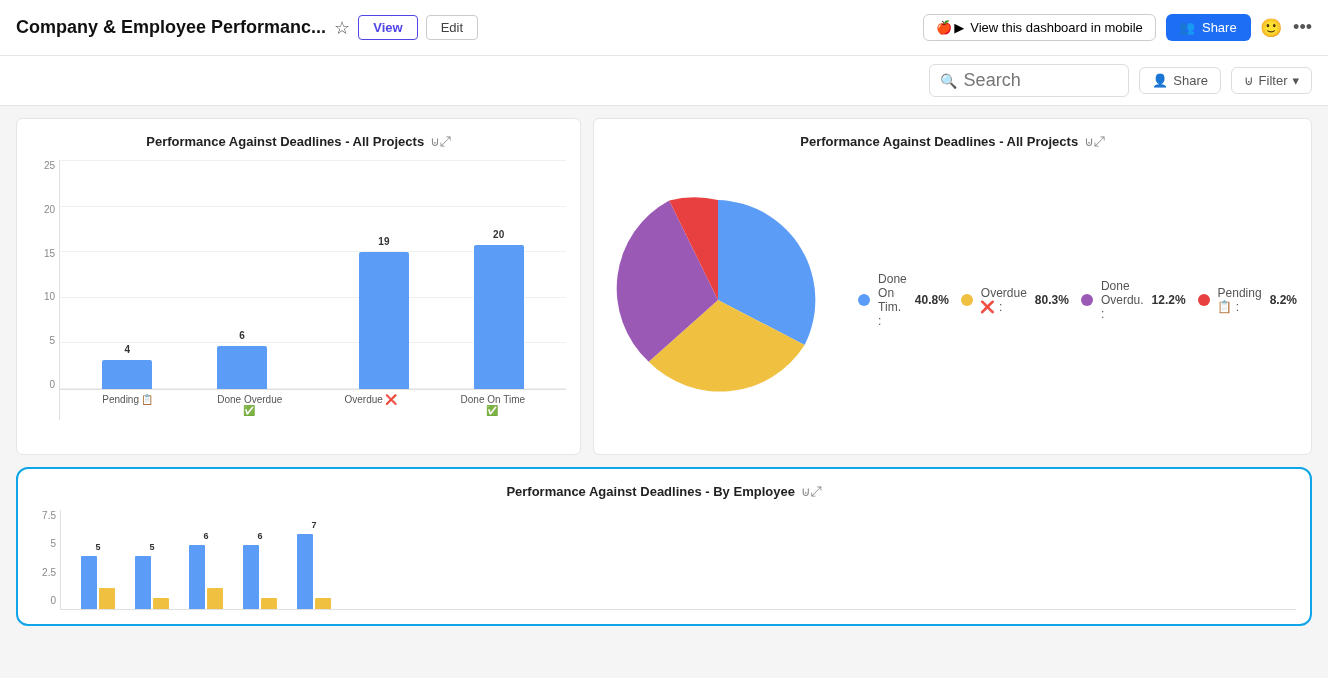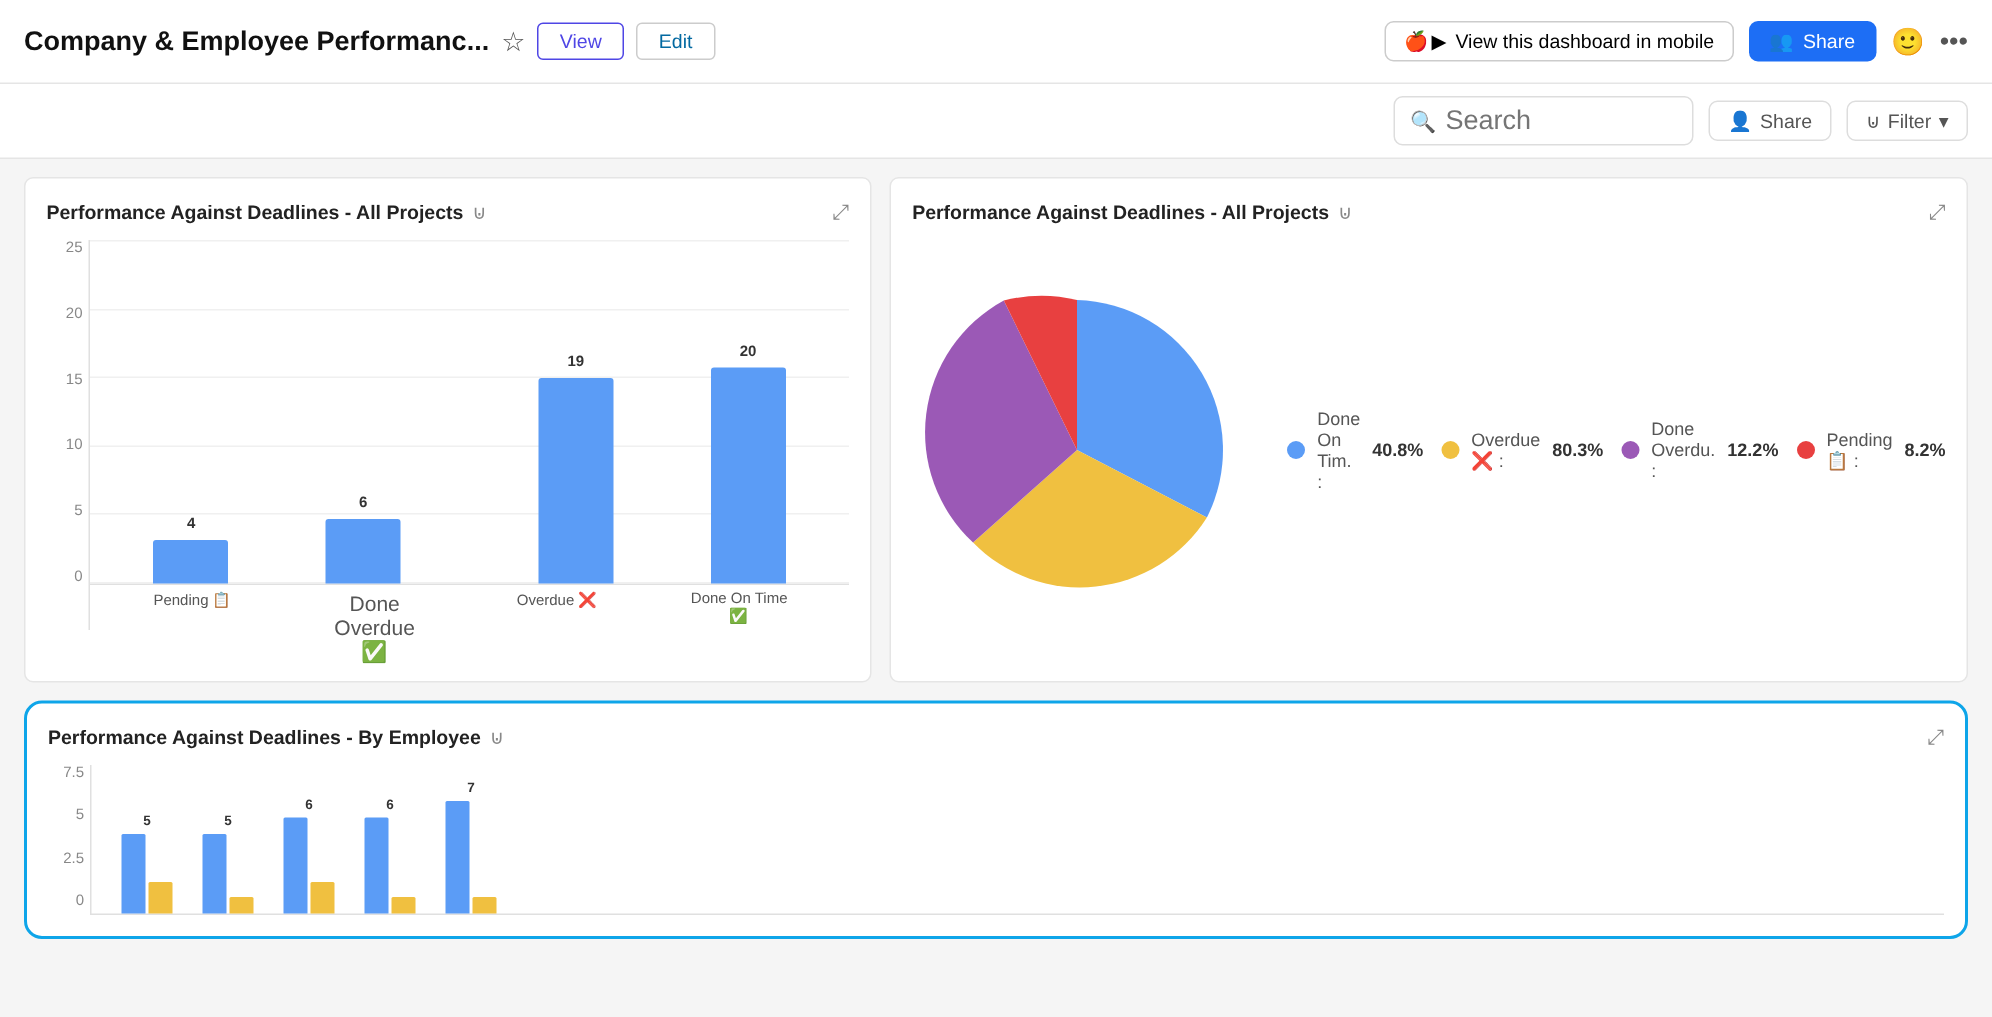--- a/index.html
+++ b/index.html
@@ -9,25 +9,25 @@
     .header {
       display: flex; align-items: center; justify-content: space-between;
       background: #fff; padding: 0 16px; height: 56px;
       border-bottom: 1px solid #e5e5e5;
     }
     .header-left { display: flex; align-items: center; gap: 8px; }
     .header-title { font-size: 18px; font-weight: 600; color: #111; }
     .star-icon { color: #aaa; font-size: 16px; cursor: pointer; }
     .btn-view {
       padding: 4px 14px; border: 1px solid #4f46e5; border-radius: 4px;
-      background: #fff; color: #4f46e5; font-size: 13px; cursor: pointer;
+      background: #fff; color: #4f46e5; font-size: 13px; cursor: pointer; font-weight: bold;
     }
     .btn-edit {
       padding: 4px 14px; border: 1px solid #ccc; border-radius: 4px;
-      background: #fff; color: #0369a1; font-size: 13px; cursor: pointer;
+      background: #fff; color: #404040; font-size: 13px; cursor: pointer;
     }
     .header-right { display: flex; align-items: center; gap: 10px; }
     .mobile-btn {
       display: flex; align-items: center; gap: 6px;
       border: 1px solid #ccc; border-radius: 6px;
       padding: 5px 12px; background: #fff; cursor: pointer; font-size: 13px;
     }
     .mobile-btn-icons { display: flex; gap: 2px; }
     .share-btn {
       display: flex; align-items: center; gap: 6px;
@@ -63,21 +63,21 @@
 
     
     .dashboard-grid-top {
       display: grid; grid-template-columns: 1fr 1fr; gap: 12px; margin-bottom: 12px;
     }
     .card {
       background: #fff; border-radius: 6px; border: 1px solid #e5e5e5;
       padding: 14px;
     }
     .card-header {
-      display: flex; align-items: center; justify-content: space-between;
+      display: flex; align-items: center; justify-content: center;
       margin-bottom: 10px;
     }
     .card-title-row { display: flex; align-items: center; gap: 6px; }
     .card-title { font-size: 13px; font-weight: 600; color: #222; }
     .filter-icon { color: #888; font-size: 13px; cursor: pointer; }
     .expand-icon { color: #888; font-size: 14px; cursor: pointer; }
 
     
     .bar-chart { position: relative; height: 280px; }
 
@@ -201,21 +201,21 @@
                   <div style="position:relative;">
                     <span style="position:absolute;top:-16px;left:50%;transform:translateX(-50%);font-size:10px;font-weight:600;color:#333;">20</span>
                     <div style="width:50px;height:calc(20/25 * 180px);background:#5b9cf6;border-radius:2px 2px 0 0;"></div>
                   </div>
                 </div>
               </div>
             </div>
 
             <div style="display:flex;justify-content:space-around;padding:4px 10px 0;height:30px;">
               <span style="font-size:10px;color:#555;text-align:center;width:60px;">Pending 📋</span>
-              <span style="font-size:14px;color:#555;text-align:center;width:70px;">Done Overdue ✅</span>
+              <span style="font-size:10px;color:#555;text-align:center;width:70px;">Done Overdue ✅</span>
               <span style="font-size:10px;color:#555;text-align:center;width:60px;">Overdue ❌</span>
               <span style="font-size:10px;color:#555;text-align:center;width:70px;">Done On Time ✅</span>
             </div>
           </div>
         </div>
       </div>
     </div>
 
     <div class="card">
       <div class="card-header">

